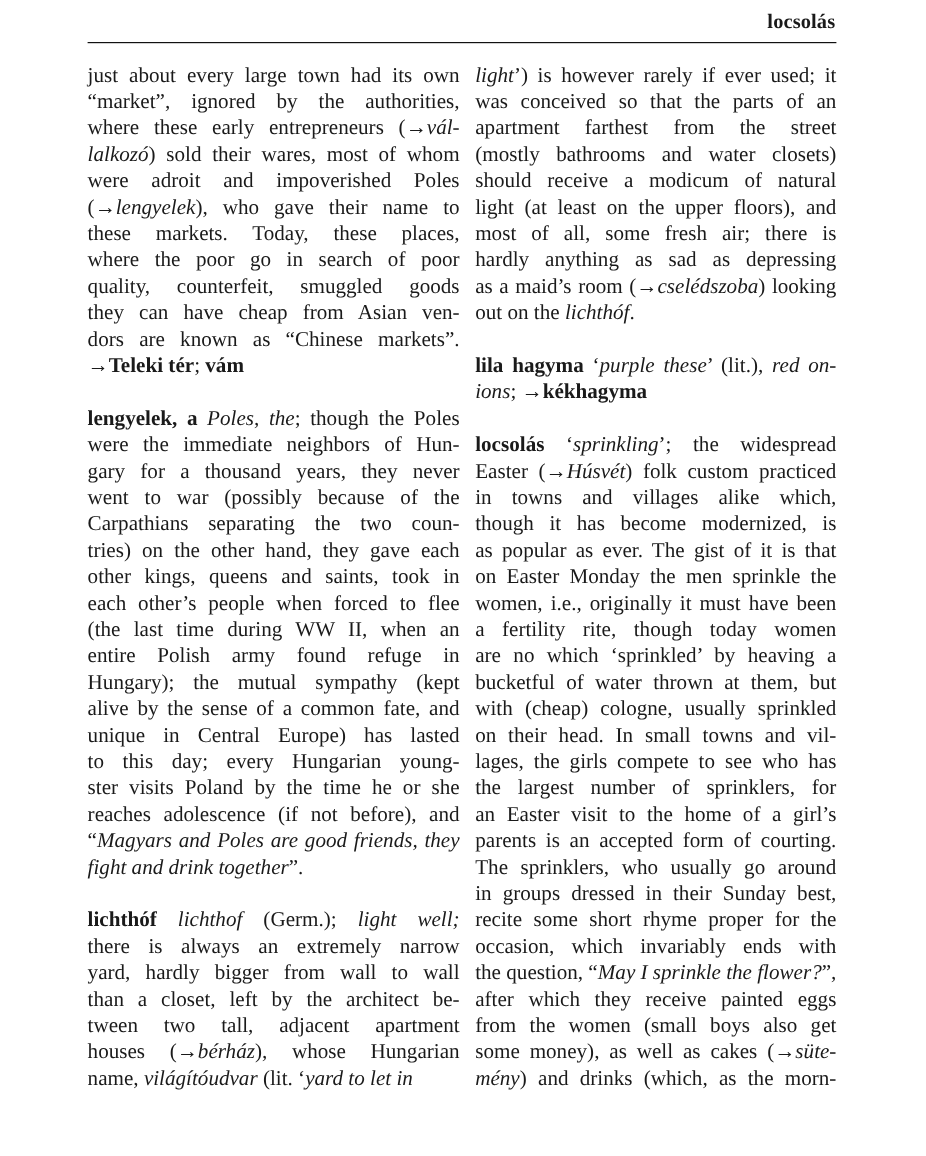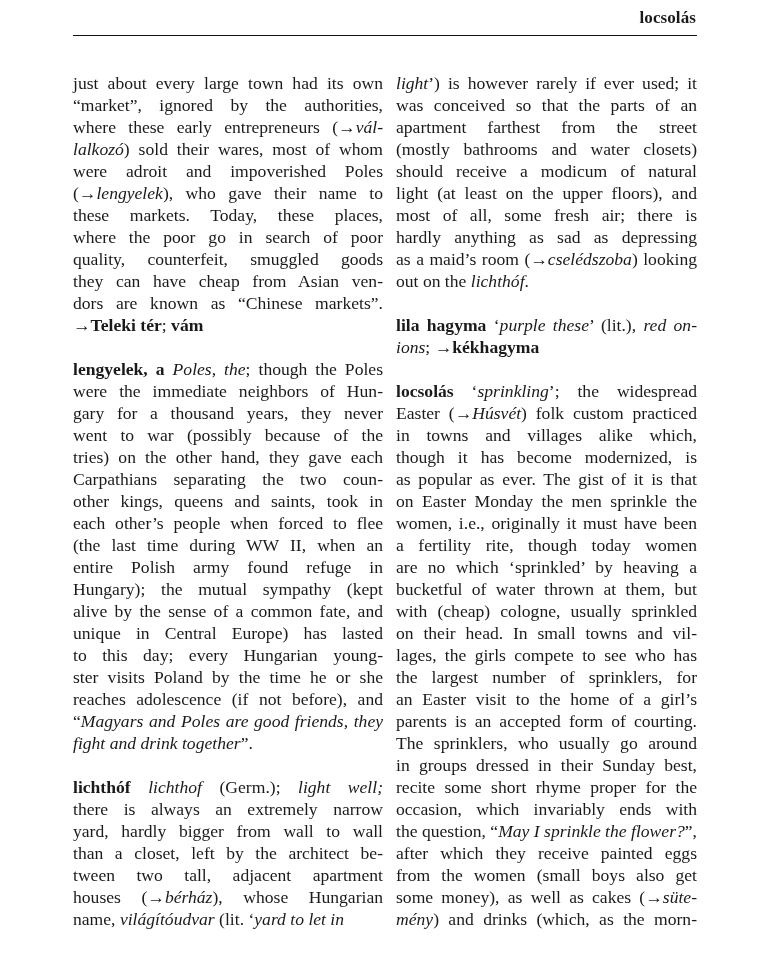--- a/index.html
+++ b/index.html
@@ -9,21 +9,21 @@
     color: #1a1a1a;
   }
   .running-head {
     position: absolute; right: 76px; top: 8px;
     font-weight: bold; font-size: 17px; letter-spacing: 0.1px;
   }
   .rule {
     position: absolute; left: 73px; width: 624px; top: 35px; height: 0;
     border-top: 1.5px solid #111;
   }
-  .col { position: absolute; top: 72px; }
+  .col { position: absolute; top: 51px; }
   .col.left { left: 73px; width: 310px; }
   .col.right { left: 396px; width: 301px; }
   .ln {
     display: block; height: 22px; line-height: 22px; font-size: 17.6px;
     white-space: nowrap; text-align: justify; text-align-last: justify;
     overflow: visible;
   }
   .ln.last { text-align-last: left; }
   .gap { height: 22px; }
   .b { font-weight: bold; font-family: Liberation Serif, serif; }
@@ -49,22 +49,22 @@
       <span class="ln"><span>they can have cheap from Asian ven-</span></span>
       <span class="ln"><span>dors are known as “Chinese markets”.</span></span>
       <span class="ln last"><span>→</span><span class="b">Teleki tér</span><span>; </span><span class="b">vám</span></span>
     </div>
     <div class="gap"></div>
     <div>
       <span class="ln"><span class="b">lengyelek, a</span><span> </span><span class="i">Poles</span><span>, </span><span class="i">the</span><span>; though the Poles</span></span>
       <span class="ln"><span>were the immediate neighbors of Hun-</span></span>
       <span class="ln"><span>gary for a thousand years, they never</span></span>
       <span class="ln"><span>went to war (possibly because of the</span></span>
+      <span class="ln"><span>Carpathians separating the two coun-</span></span>
       <span class="ln"><span>tries) on the other hand, they gave each</span></span>
-      <span class="ln"><span>Carpathians separating the two coun-</span></span>
       <span class="ln"><span>other kings, queens and saints, took in</span></span>
       <span class="ln"><span>each other’s people when forced to flee</span></span>
       <span class="ln"><span>(the last time during WW II, when an</span></span>
       <span class="ln"><span>entire Polish army found refuge in</span></span>
       <span class="ln"><span>Hungary); the mutual sympathy (kept</span></span>
       <span class="ln"><span>alive by the sense of a common fate, and</span></span>
       <span class="ln"><span>unique in Central Europe) has lasted</span></span>
       <span class="ln"><span>to this day; every Hungarian young-</span></span>
       <span class="ln"><span>ster visits Poland by the time he or she</span></span>
       <span class="ln"><span>reaches adolescence (if not before), and</span></span>

